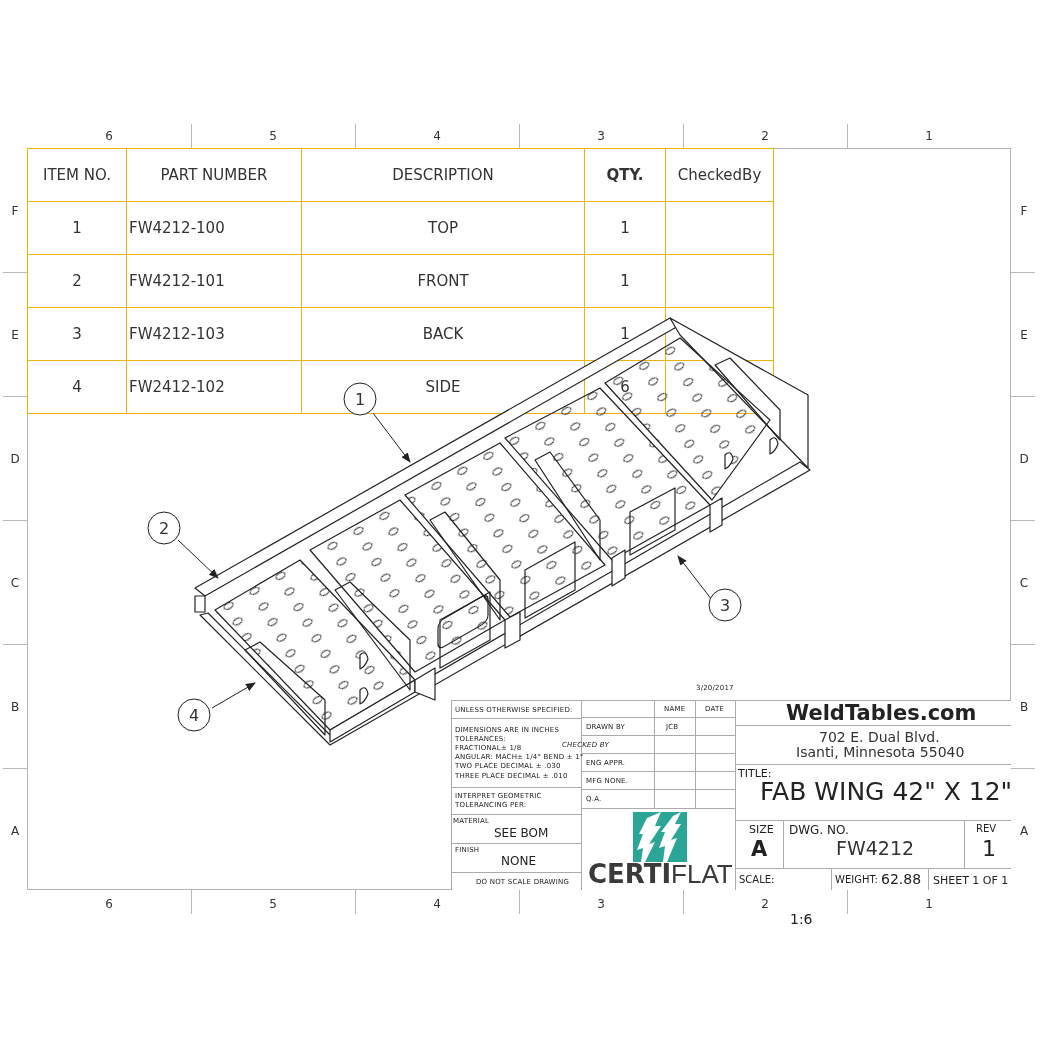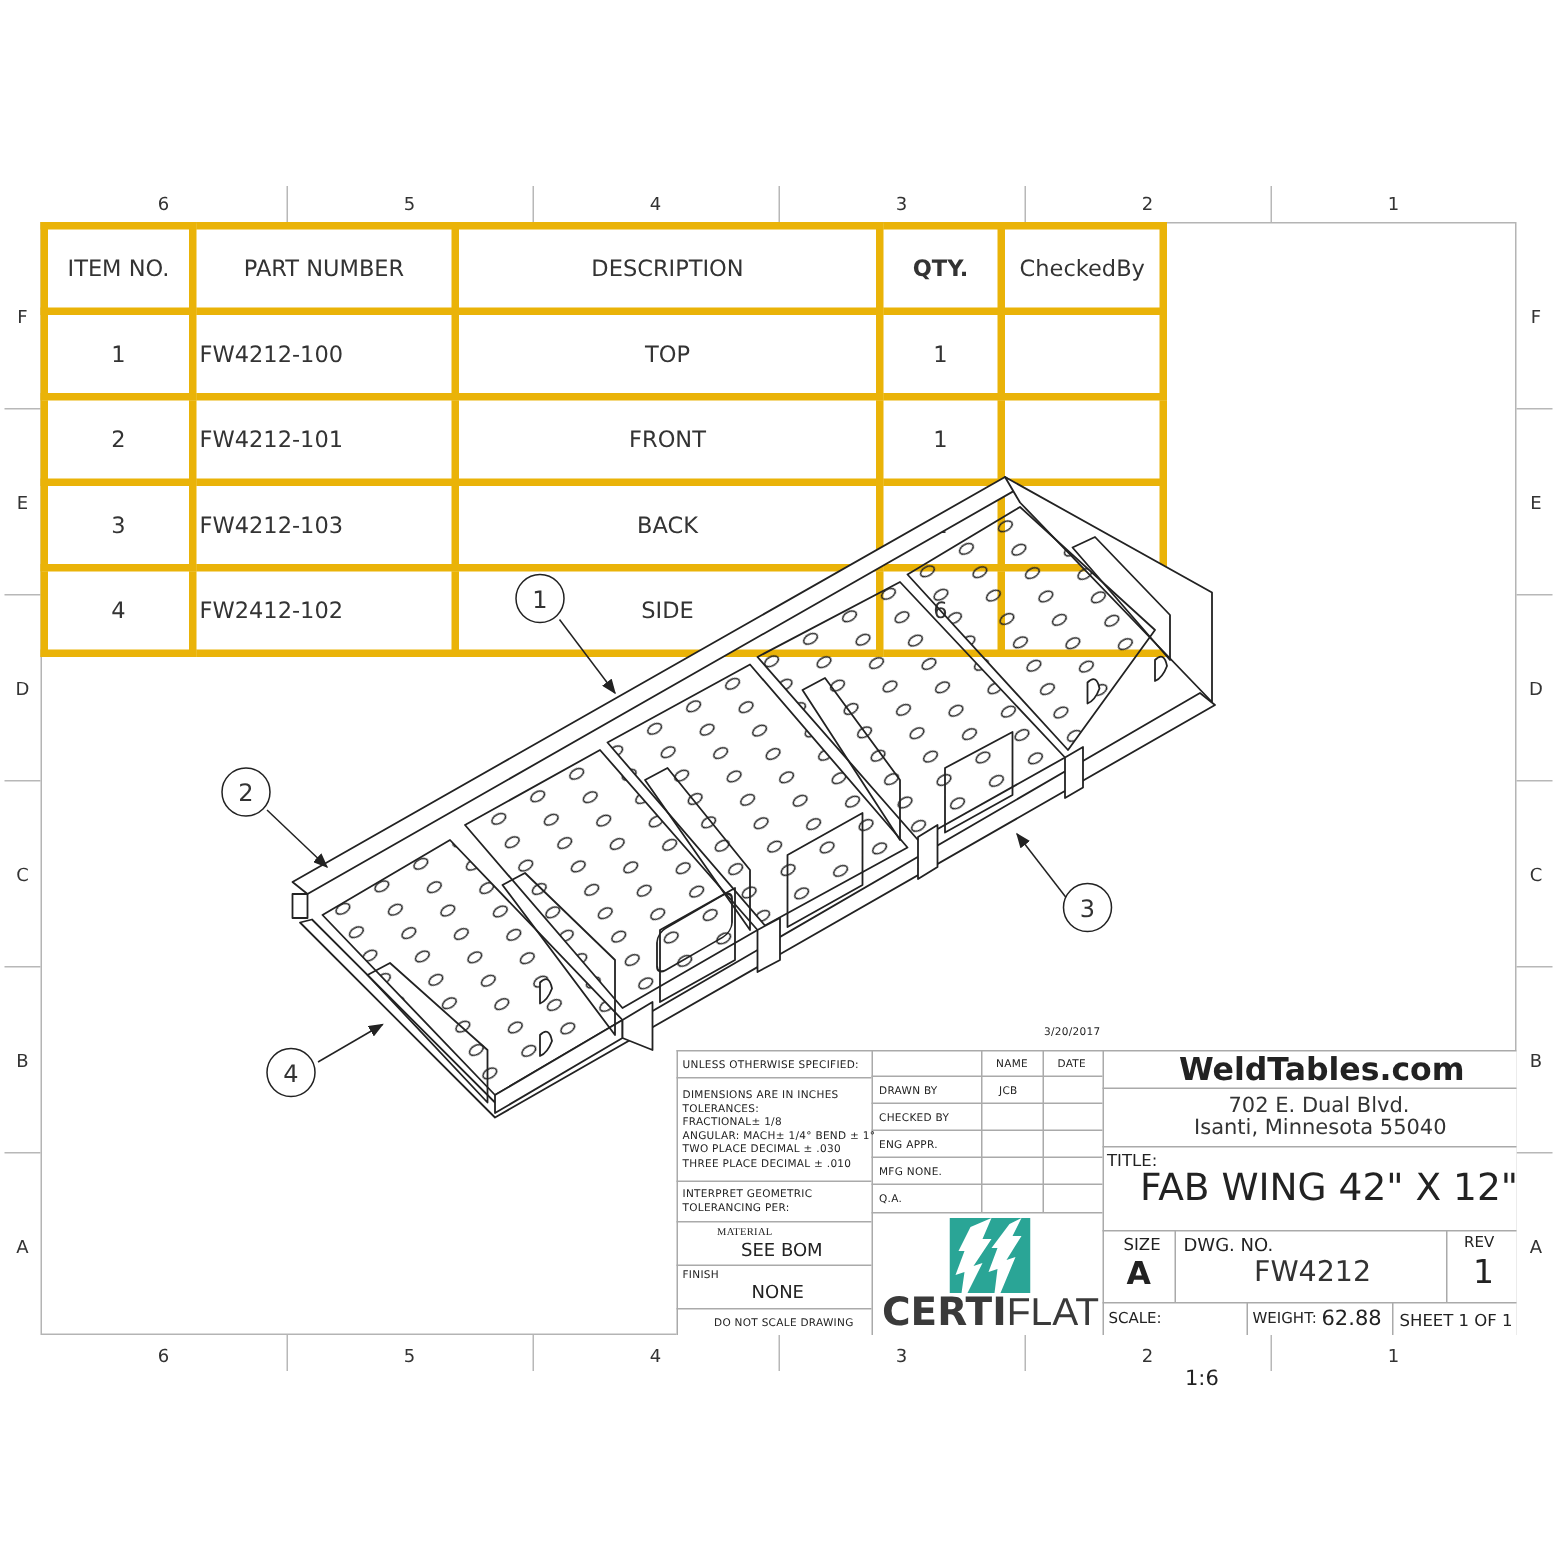--- a/index.html
+++ b/index.html
@@ -3,21 +3,21 @@
 <meta charset="utf-8">
 <style>
   html,body{margin:0;padding:0;background:#fff;}
   body{width:1040px;height:1040px;position:relative;overflow:hidden;font-family:"DejaVu Sans",sans-serif;color:#222;}
   .abs{position:absolute;}
   .zone-label{position:absolute;font-size:12px;color:#333;text-align:center;width:20px;}
   .tick{position:absolute;background:#b8b8b8;}
   .frame{position:absolute;left:27px;top:148px;width:984px;height:742px;border:1px solid #b4b4b4;box-sizing:border-box;}
   
   .bom{position:absolute;left:27px;top:148px;border-collapse:collapse;font-size:15px;color:#333;}
-  .bom td{border:5px solid #eab308;padding:17px 2px;height:26px;box-sizing:border-box;white-space:nowrap;}
+  .bom td{border:1px solid #eab308;padding:17px 2px;height:26px;box-sizing:border-box;white-space:nowrap;}
   .bom tr.hdr td{height:39px;}
   .c{text-align:center;}
   
   .tb-line{position:absolute;background:#aaa;}
   .tb-t{position:absolute;white-space:nowrap;color:#222;}
   .small{font-size:7px;letter-spacing:0.2px;text-align:right;}
   svg text{font-family:"DejaVu Sans",sans-serif;}
 </style>
 </head>
 <body>
@@ -206,42 +206,42 @@
 
   <span class="tb-t small" style="left:455px;top:706px;">UNLESS OTHERWISE SPECIFIED:</span>
   <span class="tb-t small" style="left:455px;top:726px;">DIMENSIONS ARE IN INCHES</span>
   <span class="tb-t small" style="left:455px;top:735px;">TOLERANCES:</span>
   <span class="tb-t small" style="left:455px;top:744px;">FRACTIONAL± 1/8</span>
   <span class="tb-t small" style="left:455px;top:753px;">ANGULAR: MACH± 1/4° BEND ± 1°</span>
   <span class="tb-t small" style="left:455px;top:762px;">TWO PLACE DECIMAL   ± .030</span>
   <span class="tb-t small" style="left:455px;top:772px;">THREE PLACE DECIMAL  ± .010</span>
   <span class="tb-t small" style="left:455px;top:792px;">INTERPRET GEOMETRIC</span>
   <span class="tb-t small" style="left:455px;top:801px;">TOLERANCING PER:</span>
-  <span class="tb-t small" style="left:478px;top:817px;font-family:Liberation Serif, serif;">MATERIAL</span>
+  <span class="tb-t small" style="left:453px;top:817px;">MATERIAL</span>
   <span class="tb-t" style="left:494px;top:826px;font-size:12px;">SEE BOM</span>
   <span class="tb-t small" style="left:455px;top:846px;">FINISH</span>
   <span class="tb-t" style="left:501px;top:854px;font-size:12px;">NONE</span>
   <span class="tb-t small" style="left:476px;top:878px;">DO NOT SCALE DRAWING</span>
 
   <div class="tb-line" style="left:654px;top:700px;width:1px;height:108px;"></div>
   <div class="tb-line" style="left:695px;top:700px;width:1px;height:108px;"></div>
   <div class="tb-line" style="left:735px;top:700px;width:1px;height:190px;"></div>
   <div class="tb-line" style="left:581px;top:717px;width:154px;height:1px;"></div>
   <div class="tb-line" style="left:581px;top:735px;width:154px;height:1px;"></div>
   <div class="tb-line" style="left:581px;top:753px;width:154px;height:1px;"></div>
   <div class="tb-line" style="left:581px;top:771px;width:154px;height:1px;"></div>
   <div class="tb-line" style="left:581px;top:789px;width:154px;height:1px;"></div>
   <div class="tb-line" style="left:581px;top:808px;width:154px;height:1px;"></div>
 
   <span class="tb-t small" style="left:664px;top:705px;">NAME</span>
   <span class="tb-t small" style="left:705px;top:705px;">DATE</span>
   <span class="tb-t small" style="left:586px;top:723px;">DRAWN BY</span>
   <span class="tb-t small" style="left:666px;top:723px;">JCB</span>
   <span class="tb-t small" style="left:696px;top:684px;">3/20/2017</span>
-  <span class="tb-t small" style="left:586px;top:741px;">CHECKED BY</span>
+  <span class="tb-t small" style="left:562px;top:741px;font-style:italic;">CHECKED BY</span>
   <span class="tb-t small" style="left:586px;top:759px;">ENG APPR.</span>
   <span class="tb-t small" style="left:586px;top:777px;">MFG NONE.</span>
   <span class="tb-t small" style="left:586px;top:795px;">Q.A.</span>
 
   <svg class="abs" style="left:633px;top:812px;" width="54" height="50">
     <rect x="0" y="0" width="54" height="50" fill="#2aa596"></rect>
     <path d="M14,6 L28,0 L22,14 L28,14 L16,32 L22,30 L12,50 L8,50 L10,36 L4,38 L10,22 L6,22 Z" fill="#fff"></path>
     <path d="M40,4 L48,0 L42,12 L48,12 L38,28 L44,26 L34,50 L30,50 L32,34 L26,36 L32,20 L28,20 Z" fill="#fff"></path>
   </svg>
   <div class="tb-t" style="left:588px;top:860px;font-size:26px;line-height:28px;color:#3a3a3a;">

